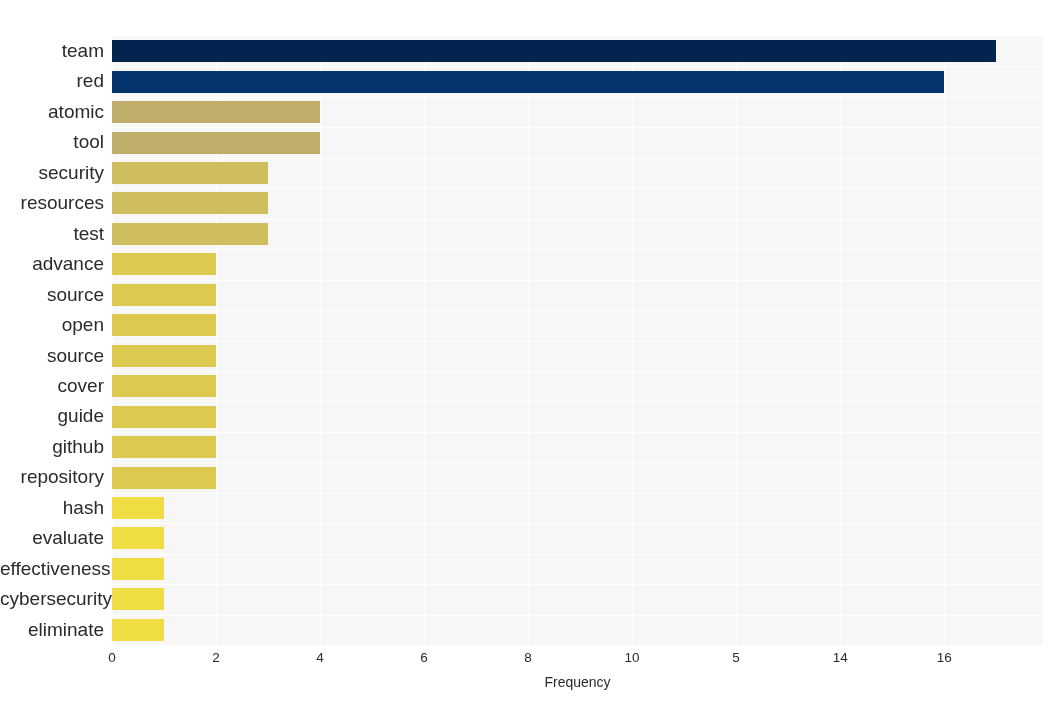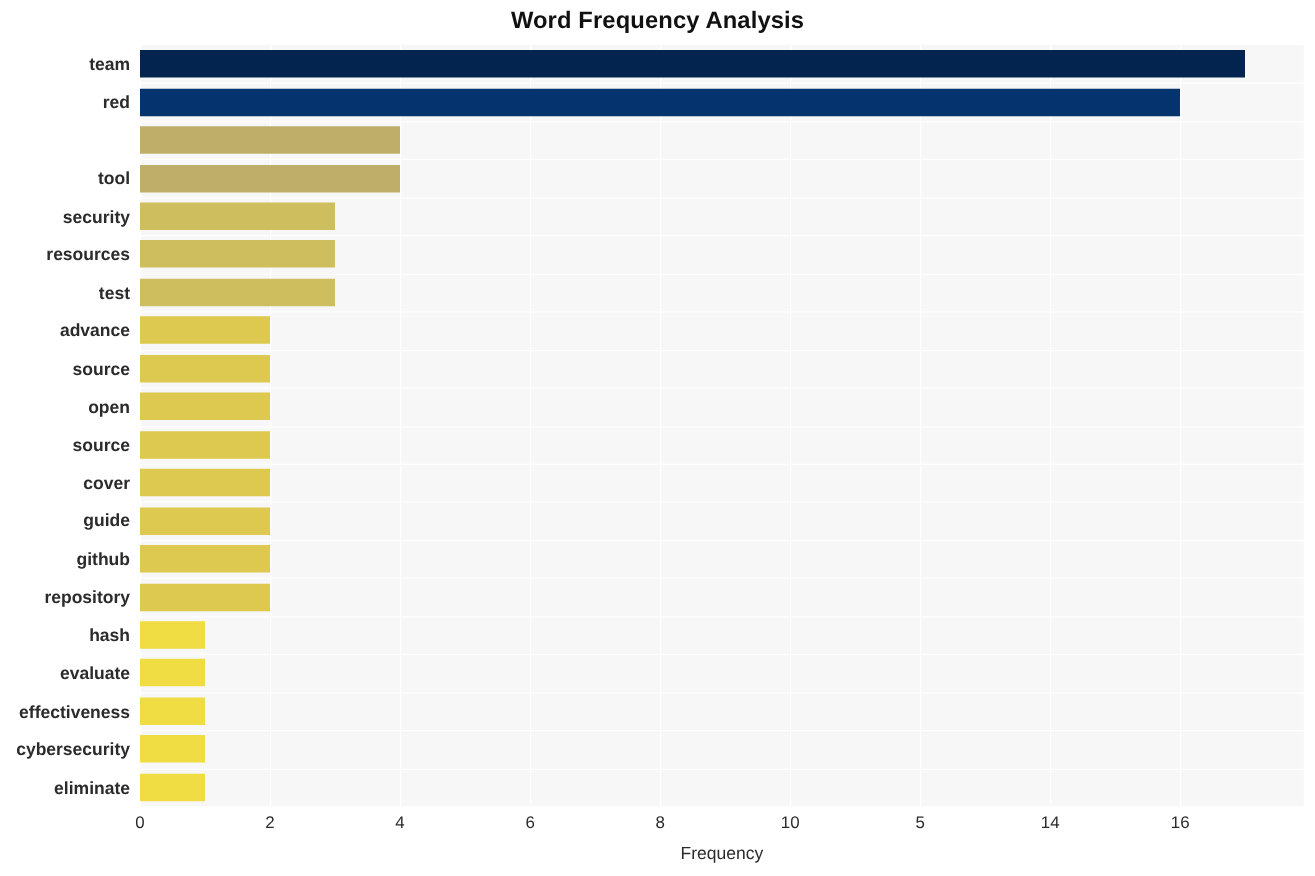--- a/index.html
+++ b/index.html
@@ -89,26 +89,25 @@
     left: 0;
     top: 36px;
     width: 104px;
     height: 609px;
   }
   .ylabel {
     position: absolute;
     right: 0;
     width: 104px;
     text-align: right;
-    font-size: 14px;
+    font-size: 19px;
     color: #2b2b2b;
     height: 28.45px;
     line-height: 28.45px;
     white-space: nowrap;
-    font-weight: bold;
   }
 
   
   .xlabels {
     position: absolute;
     left: 0;
     top: 650px;
     width: 1052px;
     height: 22px;
   }
@@ -128,21 +127,20 @@
     text-align: center;
     font-size: 14px;
     color: #2b2b2b;
   }
 </style>
 </head>
 <body>
 
 <div id="chart-root">
 
-  <div class="chart-title">Word Frequency Analysis</div>
 
   <div class="plot-area">
     <div class="gridlines-h" id="gridlines-h">
         <div class="gridline-h" style="top: 30.45px; background: rgb(255, 255, 255);"></div>
         <div class="gridline-h" style="top: 60.9px; background: rgb(255, 255, 255);"></div>
         <div class="gridline-h" style="top: 91.35px; background: rgb(255, 255, 255);"></div>
         <div class="gridline-h" style="top: 121.8px; background: rgb(255, 255, 255);"></div>
         <div class="gridline-h" style="top: 152.25px; background: rgb(255, 255, 255);"></div>
         <div class="gridline-h" style="top: 182.7px; background: rgb(255, 255, 255);"></div>
         <div class="gridline-h" style="top: 213.15px; background: rgb(255, 255, 255);"></div>
@@ -230,20 +228,21 @@
         </div>
         <div class="bar-row" style="top: 578.55px; height: 30.45px;">
           <div class="bar" title="eliminate: 1" style="width: 52.0112px; background: rgb(240, 220, 67); top: 4.225px;"></div>
         </div>
       </div>
   </div>
 
   <div class="ylabels" id="ylabels">
       <div class="ylabel" style="top: 0px; height: 30.45px; line-height: 30.45px;">team</div>
       <div class="ylabel" style="top: 30.45px; height: 30.45px; line-height: 30.45px;">red</div>
+      <div class="ylabel" style="top: 60.9px; height: 30.45px; line-height: 30.45px;">atomic</div>
       <div class="ylabel" style="top: 91.35px; height: 30.45px; line-height: 30.45px; margin-left: 32px;">tool</div>
       <div class="ylabel" style="top: 121.8px; height: 30.45px; line-height: 30.45px;">security</div>
       <div class="ylabel" style="top: 152.25px; height: 30.45px; line-height: 30.45px; margin-left: 45px;">resources</div>
       <div class="ylabel" style="top: 182.7px; height: 30.45px; line-height: 30.45px;">test</div>
       <div class="ylabel" style="top: 213.15px; height: 30.45px; line-height: 30.45px;">advance</div>
       <div class="ylabel" style="top: 243.6px; height: 30.45px; line-height: 30.45px;">source</div>
       <div class="ylabel" style="top: 274.05px; height: 30.45px; line-height: 30.45px;">open</div>
       <div class="ylabel" style="top: 304.5px; height: 30.45px; line-height: 30.45px;">source</div>
       <div class="ylabel" style="top: 365.4px; height: 30.45px; line-height: 30.45px;">guide</div>
       <div class="ylabel" style="top: 334.95px; height: 30.45px; line-height: 30.45px;">cover</div>

